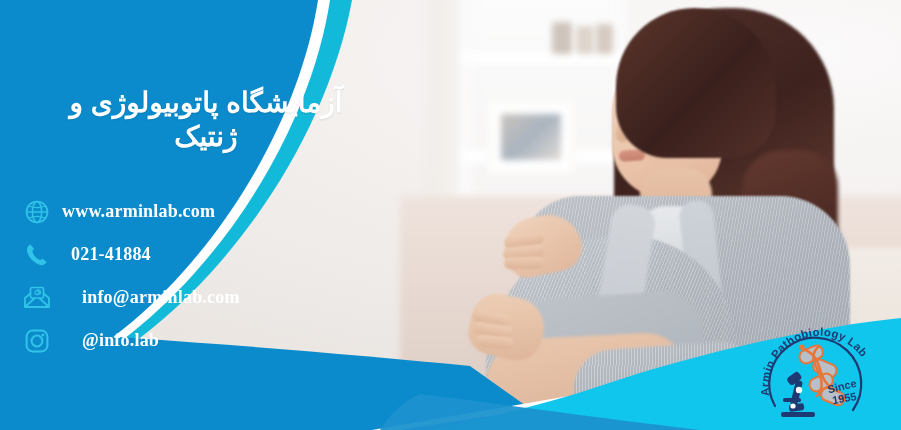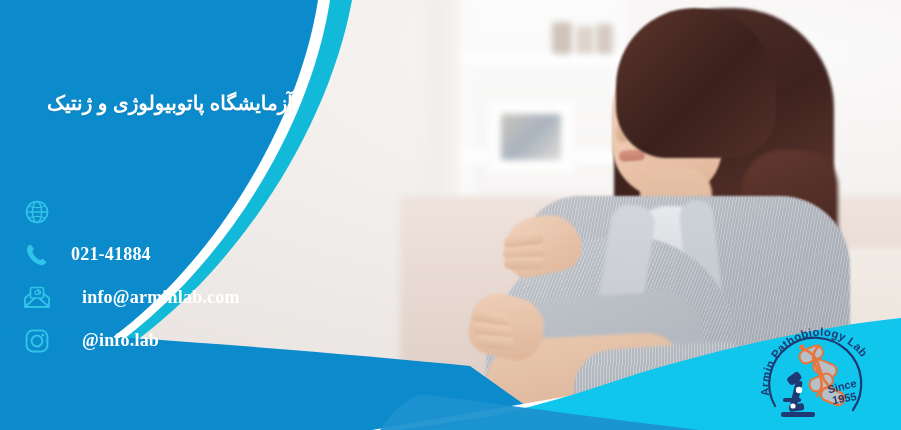--- a/index.html
+++ b/index.html
@@ -366,25 +366,26 @@
     inset: 0;
   }
   .title {
     position: absolute;
     left: 0;
     top: 86px;
     width: 340px;
     text-align: center;
     color: #ffffff;
     font-weight: bold;
-    font-size: 20px;
+    font-size: 28px;
     line-height: 34px;
     direction: rtl;
     letter-spacing: 0px;
     text-shadow: 0 1px 2px rgba(0,0,0,.10);
+    padding-left: 36px;
   }
   .contact-list {
     position: absolute;
     left: 20px;
     top: 190px;
   }
   .contact-row {
     display: flex;
     align-items: center;
     height: 43px;
@@ -507,20 +508,21 @@
       <div class="contact-row">
         <span class="contact-icon">
           <svg width="26" height="26" viewBox="0 0 26 26">
             <circle cx="13" cy="13" r="10.5" fill="none" stroke="#31c3e8" stroke-width="1.7"></circle>
             <ellipse cx="13" cy="13" rx="4.6" ry="10.5" fill="none" stroke="#31c3e8" stroke-width="1.5"></ellipse>
             <line x1="2.5" y1="13" x2="23.5" y2="13" stroke="#31c3e8" stroke-width="1.5"></line>
             <path d="M 4.6,7 Q 13,10.4 21.4,7" fill="none" stroke="#31c3e8" stroke-width="1.3"></path>
             <path d="M 4.6,19 Q 13,15.6 21.4,19" fill="none" stroke="#31c3e8" stroke-width="1.3"></path>
           </svg>
         </span>
+        <span class="contact-text">www.arminlab.com</span>
       </div>
 
       <div class="contact-row">
         <span class="contact-icon">
           <svg width="26" height="26" viewBox="0 0 26 26">
             <path d="M 6.4,2.6 C 4.2,3.6 2.6,6 3.0,8.6 C 3.8,14.4 9.2,20.6 15.4,22.8 C 18.2,23.8 21.4,22.4 22.6,20.0 L 18.4,16.4 C 17.4,17.6 16.2,18.4 14.8,17.6 C 12.0,16.0 9.6,13.0 8.6,10.2 C 8.1,8.8 9.0,7.8 10.2,7.0 Z" fill="#31c3e8"></path>
           </svg>
         </span>
         <span class="contact-text indent-a">021-41884</span>
       </div>

